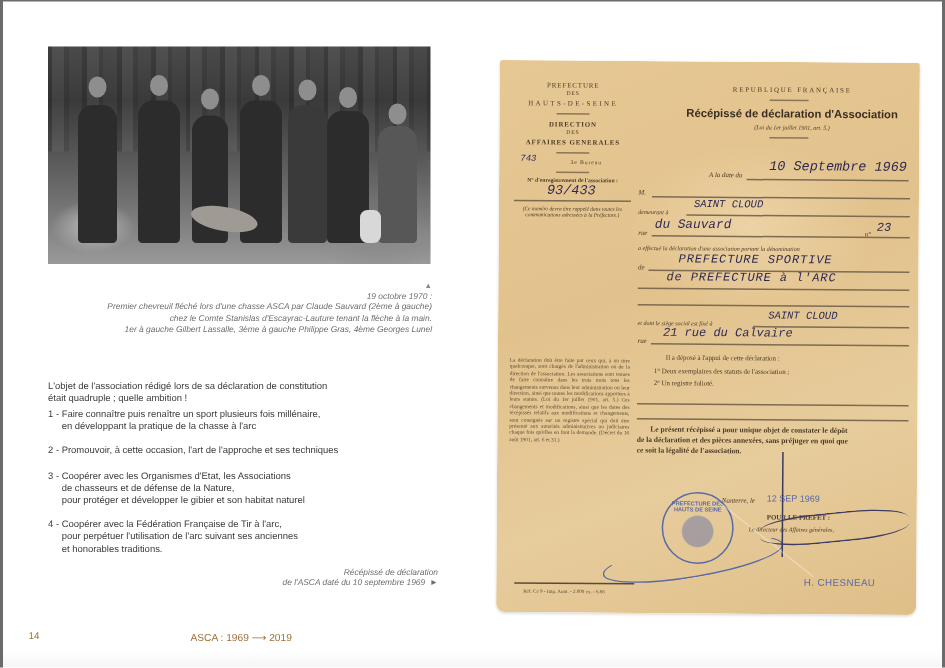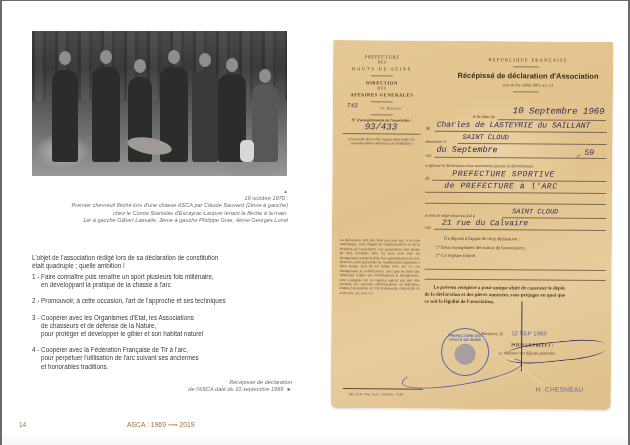--- a/index.html
+++ b/index.html
@@ -183,31 +183,30 @@
     <div class="rule" style="left:180px;top:25px;width:26px;"></div>
     <div class="c bold" style="left:110px;top:30px;width:170px;font-size:7.5px;font-family:'Liberation Sans',sans-serif;color:#3a2e22;">Récépissé de déclaration d'Association</div>
     <div class="c" style="left:120px;top:41px;width:150px;font-size:4px;font-style:italic;">(Loi du 1er juillet 1901, art. 5.)</div>
     <div class="rule" style="left:180px;top:50px;width:26px;"></div>
 
     <div class="lbl" style="left:140px;top:73px;">A la date du</div>
     <div class="hand" style="left:180px;top:65px;font-size:9px;">10 Septembre 1969</div>
     <div class="dline" style="left:165px;top:78px;width:108px;"></div>
 
     <div class="lbl" style="left:93px;top:85px;">M.</div>
-    <div class="hand" style="left:104px;top:79px;font-size:8px;">Charles de LASTEYRIE du SAILLANT</div>
     <div class="dline" style="left:102px;top:90px;width:172px;"></div>
 
     <div class="lbl" style="left:93px;top:98px;font-size:4px;">demeurant à</div>
     <div class="hand" style="left:130px;top:92px;font-size:7px;">SAINT CLOUD</div>
     <div class="dline" style="left:125px;top:102px;width:149px;"></div>
 
     <div class="lbl" style="left:93px;top:112px;">rue</div>
-    <div class="hand" style="left:104px;top:104px;font-size:8.5px;">du Septembre</div>
+    <div class="hand" style="left:104px;top:104px;font-size:8.5px;">du Sauvard</div>
     <div class="lbl" style="left:244px;top:112px;">n°</div>
-    <div class="hand" style="left:252px;top:106px;font-size:8px;">59</div>
+    <div class="hand" style="left:252px;top:106px;font-size:8px;">23</div>
     <div class="dline" style="left:102px;top:116px;width:172px;"></div>
 
     <div class="lbl" style="left:93px;top:122px;font-size:4px;">a effectué la déclaration d'une association portant la dénomination</div>
     <div class="lbl" style="left:93px;top:135px;">de</div>
     <div class="hand" style="left:120px;top:128px;font-size:8px;letter-spacing:0.6px;">PREFECTURE SPORTIVE</div>
     <div class="dline" style="left:100px;top:139px;width:174px;"></div>
     <div class="hand" style="left:112px;top:140px;font-size:8px;letter-spacing:0.6px;">de PREFECTURE à l'ARC</div>
     <div class="dline" style="left:93px;top:151px;width:181px;"></div>
     <div class="dline" style="left:93px;top:162px;width:181px;"></div>
 

